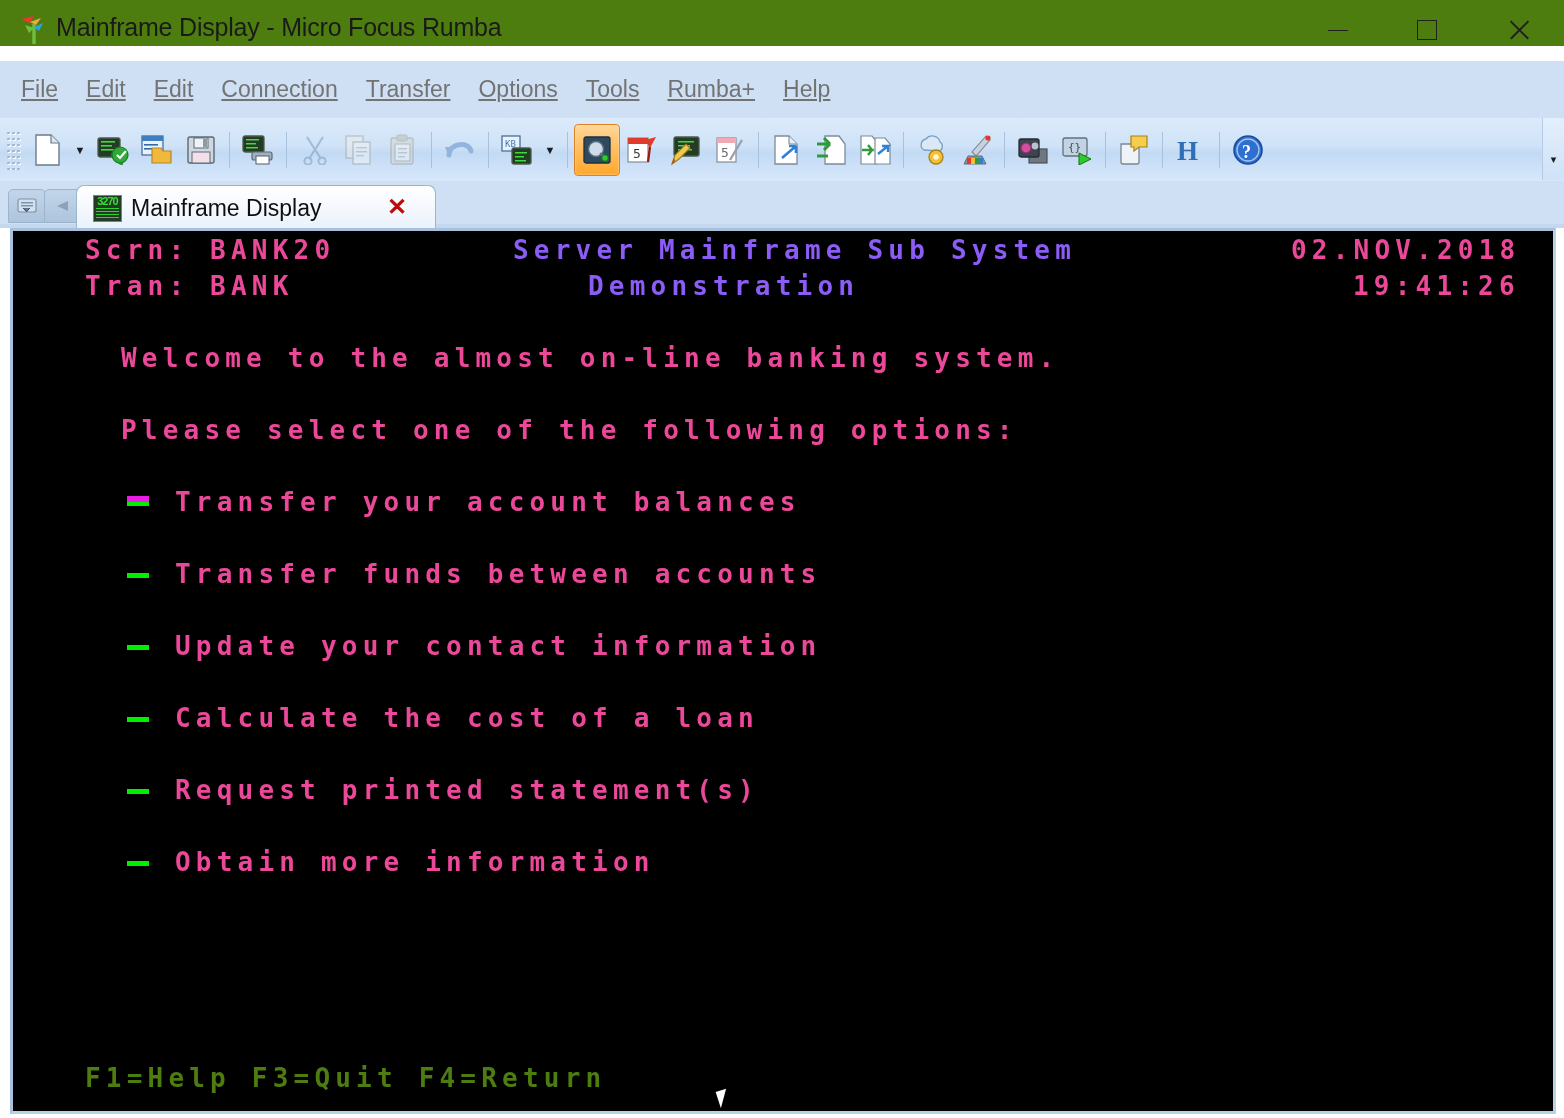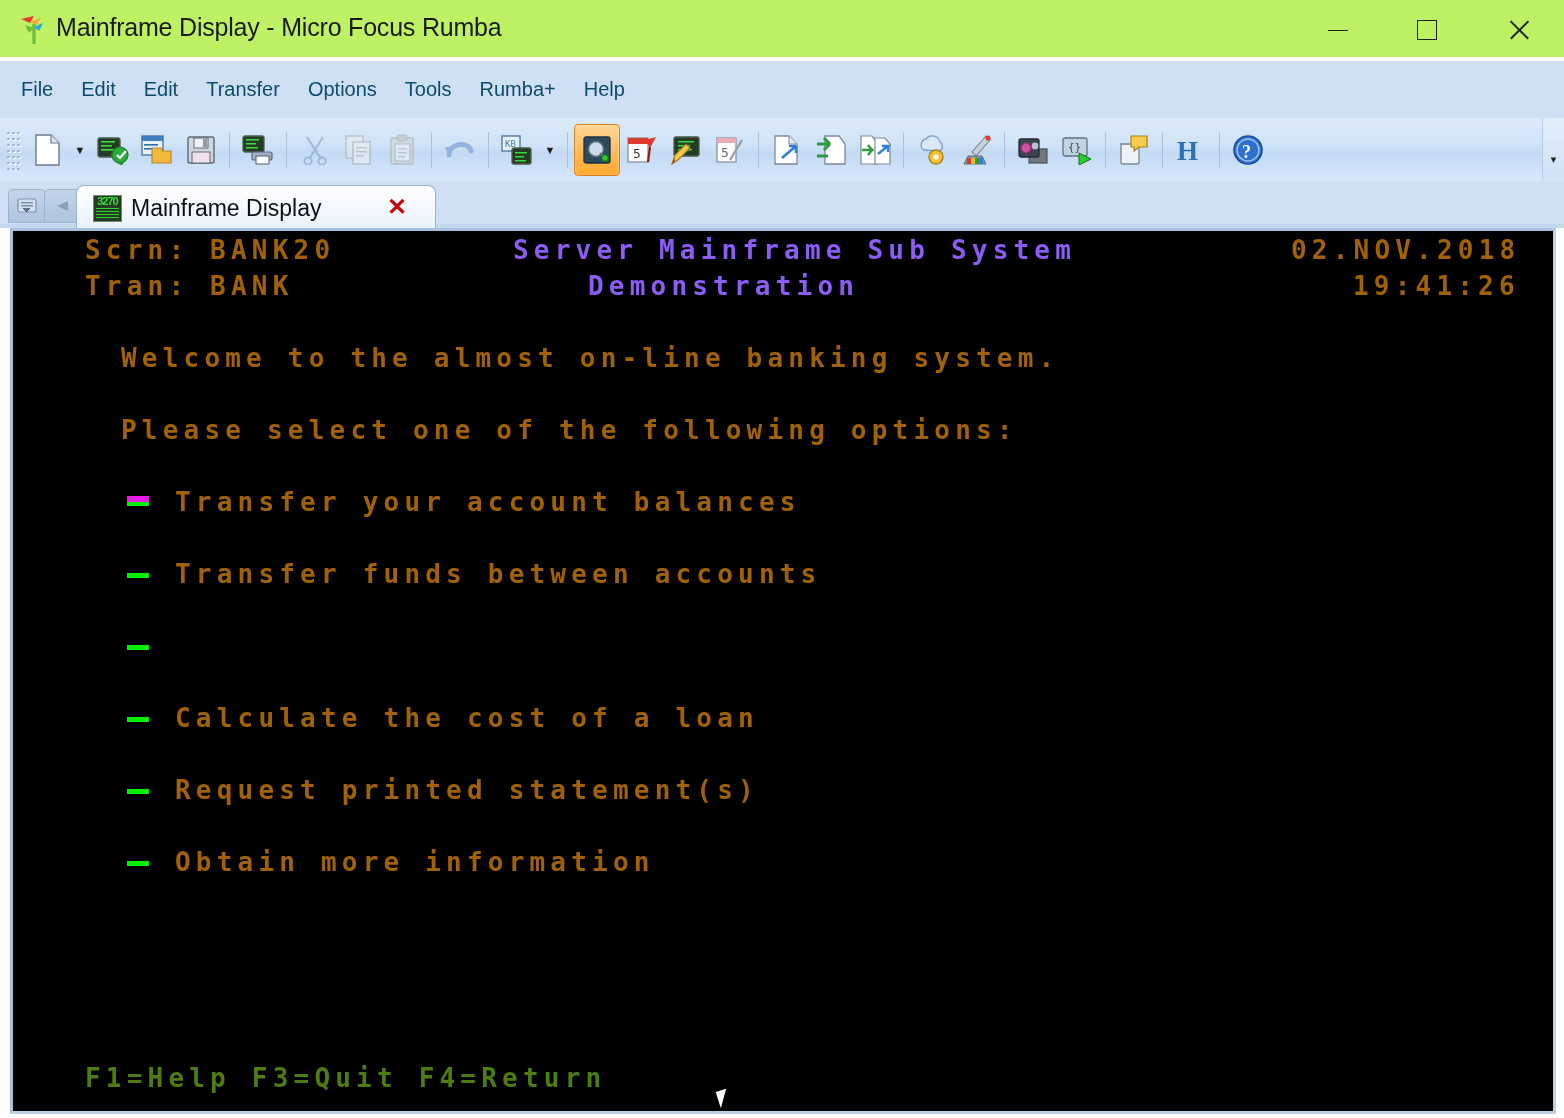--- a/index.html
+++ b/index.html
@@ -21,22 +21,22 @@
     left: 440px; top: 0px;
     width: 527px; height: 5px;
     background: linear-gradient(to bottom, #5b7fb4 0%, #41689f 50%, #8fb0d8 100%);
     border-bottom: 1px solid #7fa0cd;
   }
 
   
   .titlebar {
     position: absolute;
     left: 0; top: 0;
-    width: 1564px; height: 57px;
-    background: #bef264;
+    width: 1564px; height: 46px;
+    background: #4d7c0f;
   }
   .app-logo {
     position: absolute;
     left: 17px; top: 14px;
     width: 34px; height: 32px;
   }
   .title-text {
     position: absolute;
     left: 56px; top: 13px;
     font-size: 25px;
@@ -73,25 +73,26 @@
   
   .menubar {
     position: absolute;
     left: 0; top: 61px;
     width: 1564px; height: 57px;
     background: #cfe0f5;
     display: flex; align-items: center;
   }
   .menu-item {
     padding: 0 14px;
-    font-size: 20px;
-    color: #0c4a6e;
+    font-size: 23px;
+    color: #737373;
     line-height: 57px;
     white-space: nowrap;
     cursor: default;
+    text-decoration: underline;
   }
   .menu-item:first-child { margin-left: 7px; }
 
   
   .toolbar {
     position: absolute;
     left: 0; top: 118px;
     width: 1564px; height: 63px;
     background: linear-gradient(to bottom, #dcebfb 0%, #cfe2f7 45%, #c3daf4 55%, #d7e8fb 100%);
     border-bottom: 1px solid #a9c5e4;
@@ -211,21 +212,21 @@
   .screen {
     position: absolute; left: 0; top: 0;
     width: 1540px; height: 880px;
     background: #000;
     font-family: "DejaVu Sans Mono", monospace;
     font-size: 26px;
     letter-spacing: 5.2px;
     font-weight: bold;
     white-space: pre;
   }
-  .c-blue   { color: #a16207; }
+  .c-blue   { color: #ec4899; }
   .c-yellow { color: #8b5cf6; }
   .c-white  { color: #4d7c0f; text-align: right; }
   .abs { position: absolute; white-space: pre; }
 
   .field-mark {
     position: absolute;
     width: 22px; height: 5px;
     background: #00ee00;
   }
   .field-mark.cursor { height: 10px; background: linear-gradient(to bottom, #e81ee8 0%, #e81ee8 55%, #00ee00 55%, #00ee00 100%); }
@@ -266,20 +267,21 @@
     </div>
     <div class="winbtn winbtn-close">
       <span class="glyph-close"></span>
     </div>
   </div>
 
   <div class="menubar">
     <div class="menu-item">File</div>
     <div class="menu-item">Edit</div>
     <div class="menu-item">Edit</div>
+    <div class="menu-item">Connection</div>
     <div class="menu-item">Transfer</div>
     <div class="menu-item">Options</div>
     <div class="menu-item">Tools</div>
     <div class="menu-item">Rumba+</div>
     <div class="menu-item">Help</div>
   </div>
 
   <div class="toolbar">
     <div class="tb-grip"></div>
 
@@ -592,20 +594,21 @@
       <div class="abs c-blue" style="left:108px; top:184px;text-align:center;">Please select one of the following options:</div>
 
       
       <div class="field-mark cursor" style="left:114px; top:265px;"></div>
       <div class="abs c-blue" style="left:162px; top:256px;">Transfer your account balances</div>
 
       <div class="field-mark" style="left:114px; top:342px;"></div>
       <div class="abs c-blue" style="left:162px; top:328px;">Transfer funds between accounts</div>
 
       <div class="field-mark" style="left:114px; top:414px;"></div>
+      <div class="abs c-blue" style="left:162px; top:400px;">Update your contact information</div>
 
       <div class="field-mark" style="left:114px; top:486px;"></div>
       <div class="abs c-blue" style="left:162px; top:472px;">Calculate the cost of a loan</div>
 
       <div class="field-mark" style="left:114px; top:558px;"></div>
       <div class="abs c-blue" style="left:162px; top:544px;">Request printed statement(s)</div>
 
       <div class="field-mark" style="left:114px; top:630px;"></div>
       <div class="abs c-blue" style="left:162px; top:616px;">Obtain more information</div>
 

